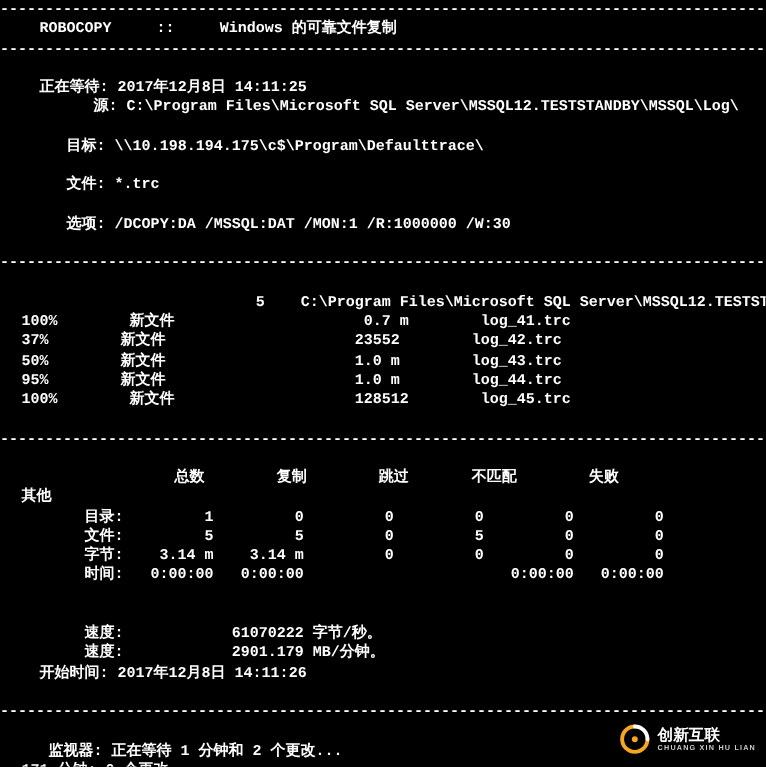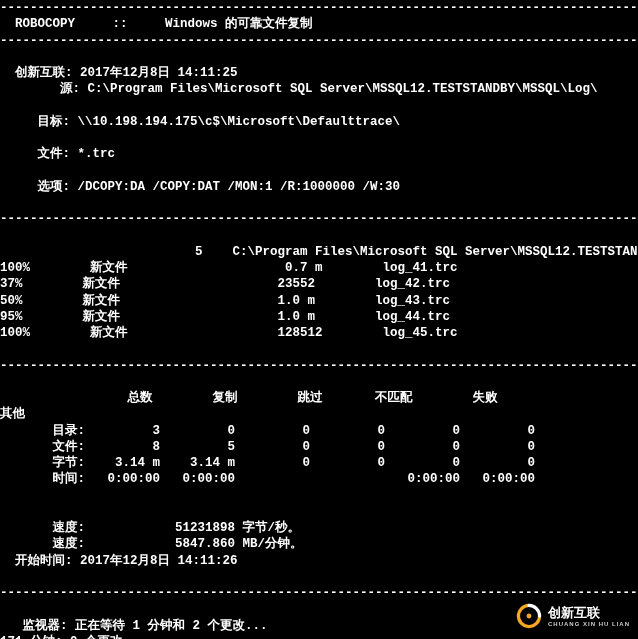--- a/index.html
+++ b/index.html
@@ -11,20 +11,21 @@
     font-size: 12.5px;
     line-height: 1.3;
     width: 638px;
     height: 639px;
     overflow: hidden;
     position: relative;
     font-weight: bold;
   }
   .line {
     white-space: pre;
+    margin-left: 18px;
   }
   .hr {
     white-space: pre;
     overflow: hidden;
   }
   .logo {
     position: absolute;
     right: 8px;
     bottom: 10px;
     display: flex;
@@ -52,50 +53,50 @@
     margin-top: 2px;
   }
 </style>
 </head>
 <body>
 
 <div class="hr">-----------------------------------------------------------------------------------------</div>
 <div class="line">  ROBOCOPY     ::     Windows 的可靠文件复制</div>
 <div class="hr">-----------------------------------------------------------------------------------------</div>
 <div class="line"> </div>
-<div class="line"><span>  创新互联: </span><span>2017年12月8日 14:11:25</span></div>
+<div class="line"><span>  正在等待: </span><span>2017年12月8日 14:11:25</span></div>
 <div class="line"><span>        源: </span><span>C:\Program Files\Microsoft SQL Server\MSSQL12.TESTSTANDBY\MSSQL\Log\</span></div>
 <div class="line"> </div>
-<div class="line"><span>     目标: </span><span>\\10.198.194.175\c$\Microsoft\Defaulttrace\</span></div>
+<div class="line"><span>     目标: </span><span>\\10.198.194.175\c$\Program\Defaulttrace\</span></div>
 <div class="line"> </div>
 <div class="line"><span>     文件: </span><span>*.trc</span></div>
 <div class="line"> </div>
-<div class="line"><span>     选项: </span><span>/DCOPY:DA /COPY:DAT /MON:1 /R:1000000 /W:30</span></div>
+<div class="line"><span>     选项: </span><span>/DCOPY:DA /MSSQL:DAT /MON:1 /R:1000000 /W:30</span></div>
 <div class="line"> </div>
 <div class="hr">-----------------------------------------------------------------------------------------</div>
 <div class="line"> </div>
 <div class="line">                          5    C:\Program Files\Microsoft SQL Server\MSSQL12.TESTSTANDBY\MSSQL\Log\</div>
 <div class="line">100%        新文件                     0.7 m        log_41.trc</div>
 <div class="line">37%        新文件                     23552        log_42.trc</div>
 <div class="line">50%        新文件                     1.0 m        log_43.trc</div>
 <div class="line">95%        新文件                     1.0 m        log_44.trc</div>
 <div class="line">100%        新文件                    128512        log_45.trc</div>
 <div class="line"> </div>
 <div class="hr">-----------------------------------------------------------------------------------------</div>
 <div class="line"> </div>
 <div class="line">                 总数        复制        跳过       不匹配        失败</div>
 <div class="line">其他</div>
-<div class="line">       目录:         3         0         0         0         0         0</div>
-<div class="line">       文件:         8         5         0         0         0         0</div>
+<div class="line">       目录:         1         0         0         0         0         0</div>
+<div class="line">       文件:         5         5         0         5         0         0</div>
 <div class="line">       字节:    3.14 m    3.14 m         0         0         0         0</div>
 <div class="line">       时间:   0:00:00   0:00:00                       0:00:00   0:00:00</div>
 <div class="line"> </div>
 <div class="line"> </div>
-<div class="line">       速度:            51231898 字节/秒。</div>
-<div class="line">       速度:            5847.860 MB/分钟。</div>
+<div class="line">       速度:            61070222 字节/秒。</div>
+<div class="line">       速度:            2901.179 MB/分钟。</div>
 <div class="line">  开始时间: 2017年12月8日 14:11:26</div>
 <div class="line"> </div>
 <div class="hr">-----------------------------------------------------------------------------------------</div>
 <div class="line"> </div>
 <div class="line">   监视器: 正在等待 1 分钟和 2 个更改...</div>
 <div class="line">171 分钟: 0 个更改。</div>
 
 <div class="logo">
   <div class="logo-icon">
     <svg viewBox="0 0 32 32" width="26" height="26">

